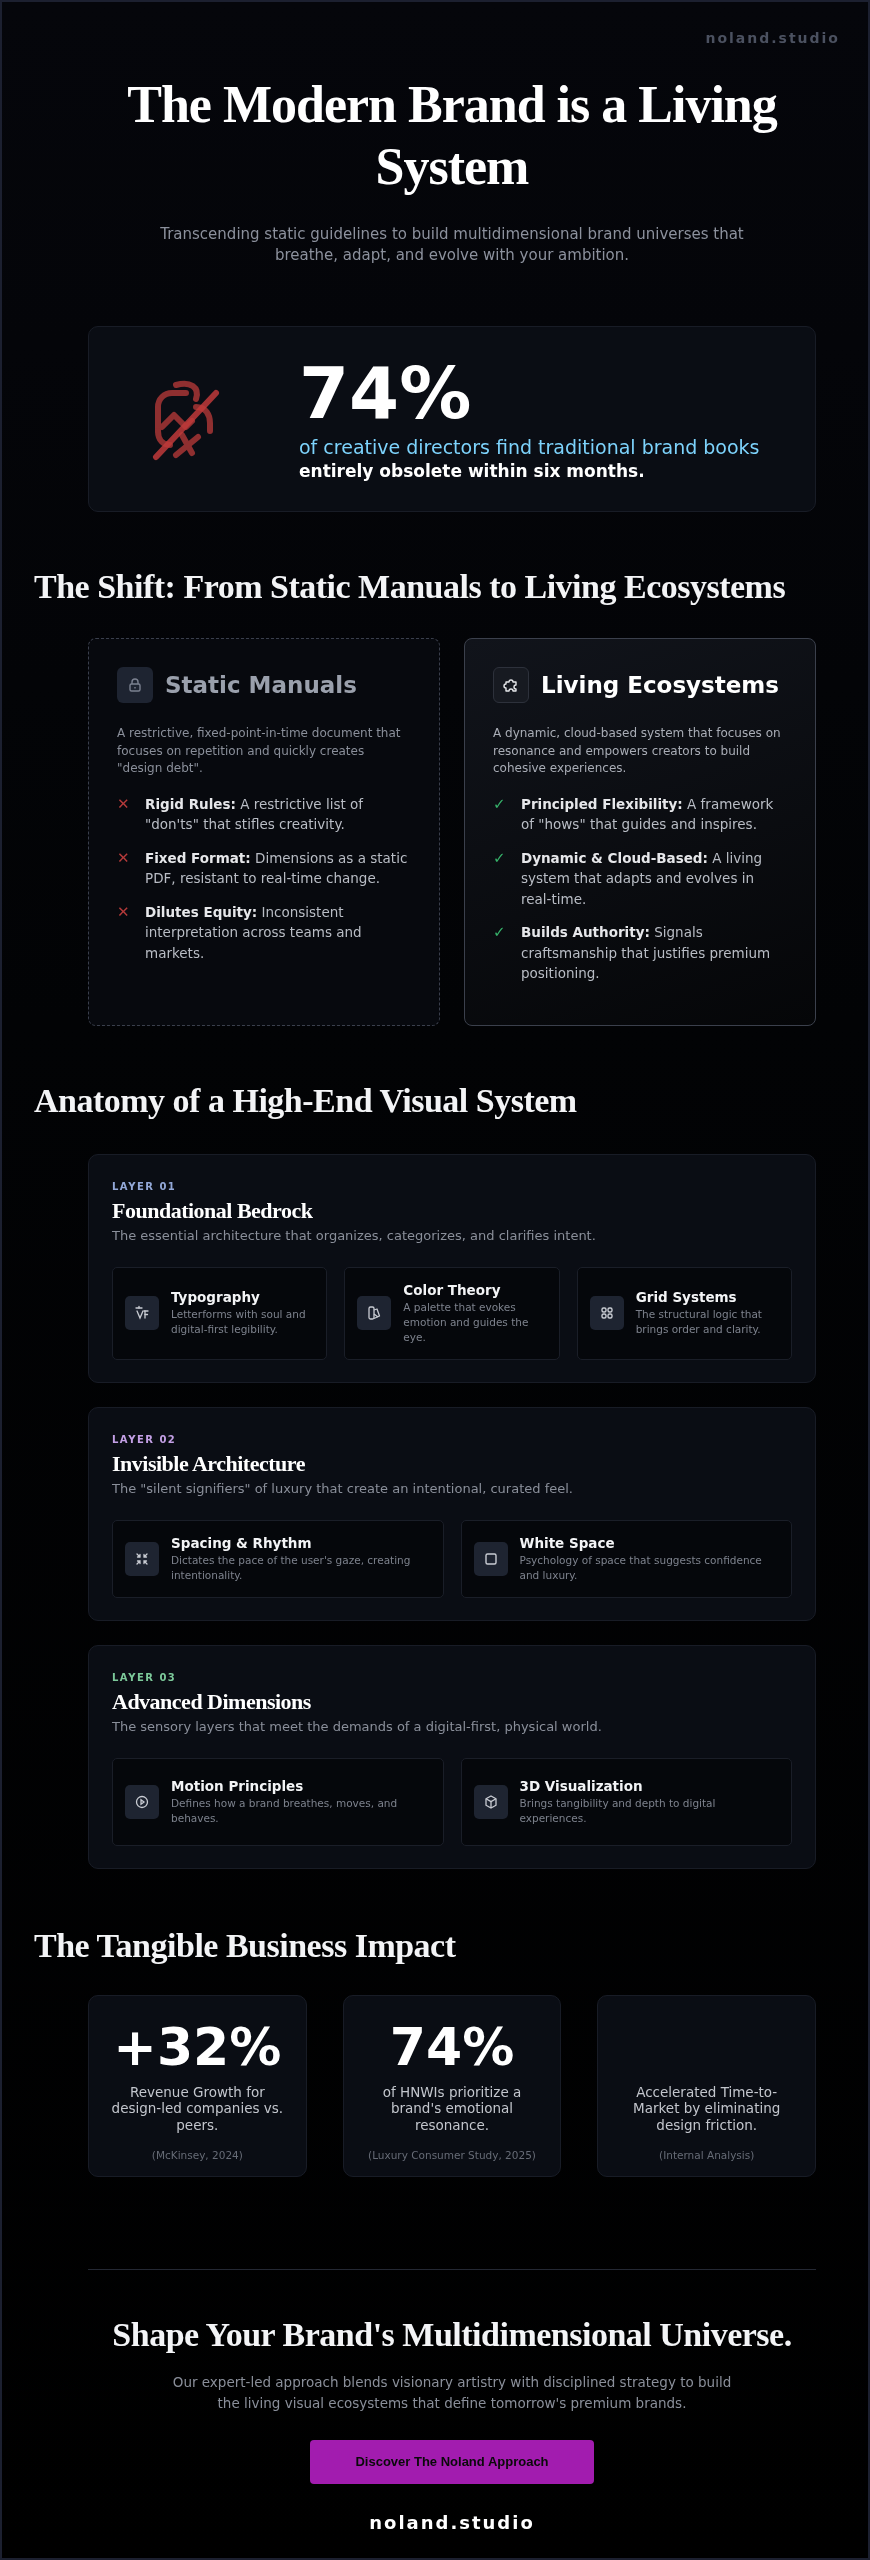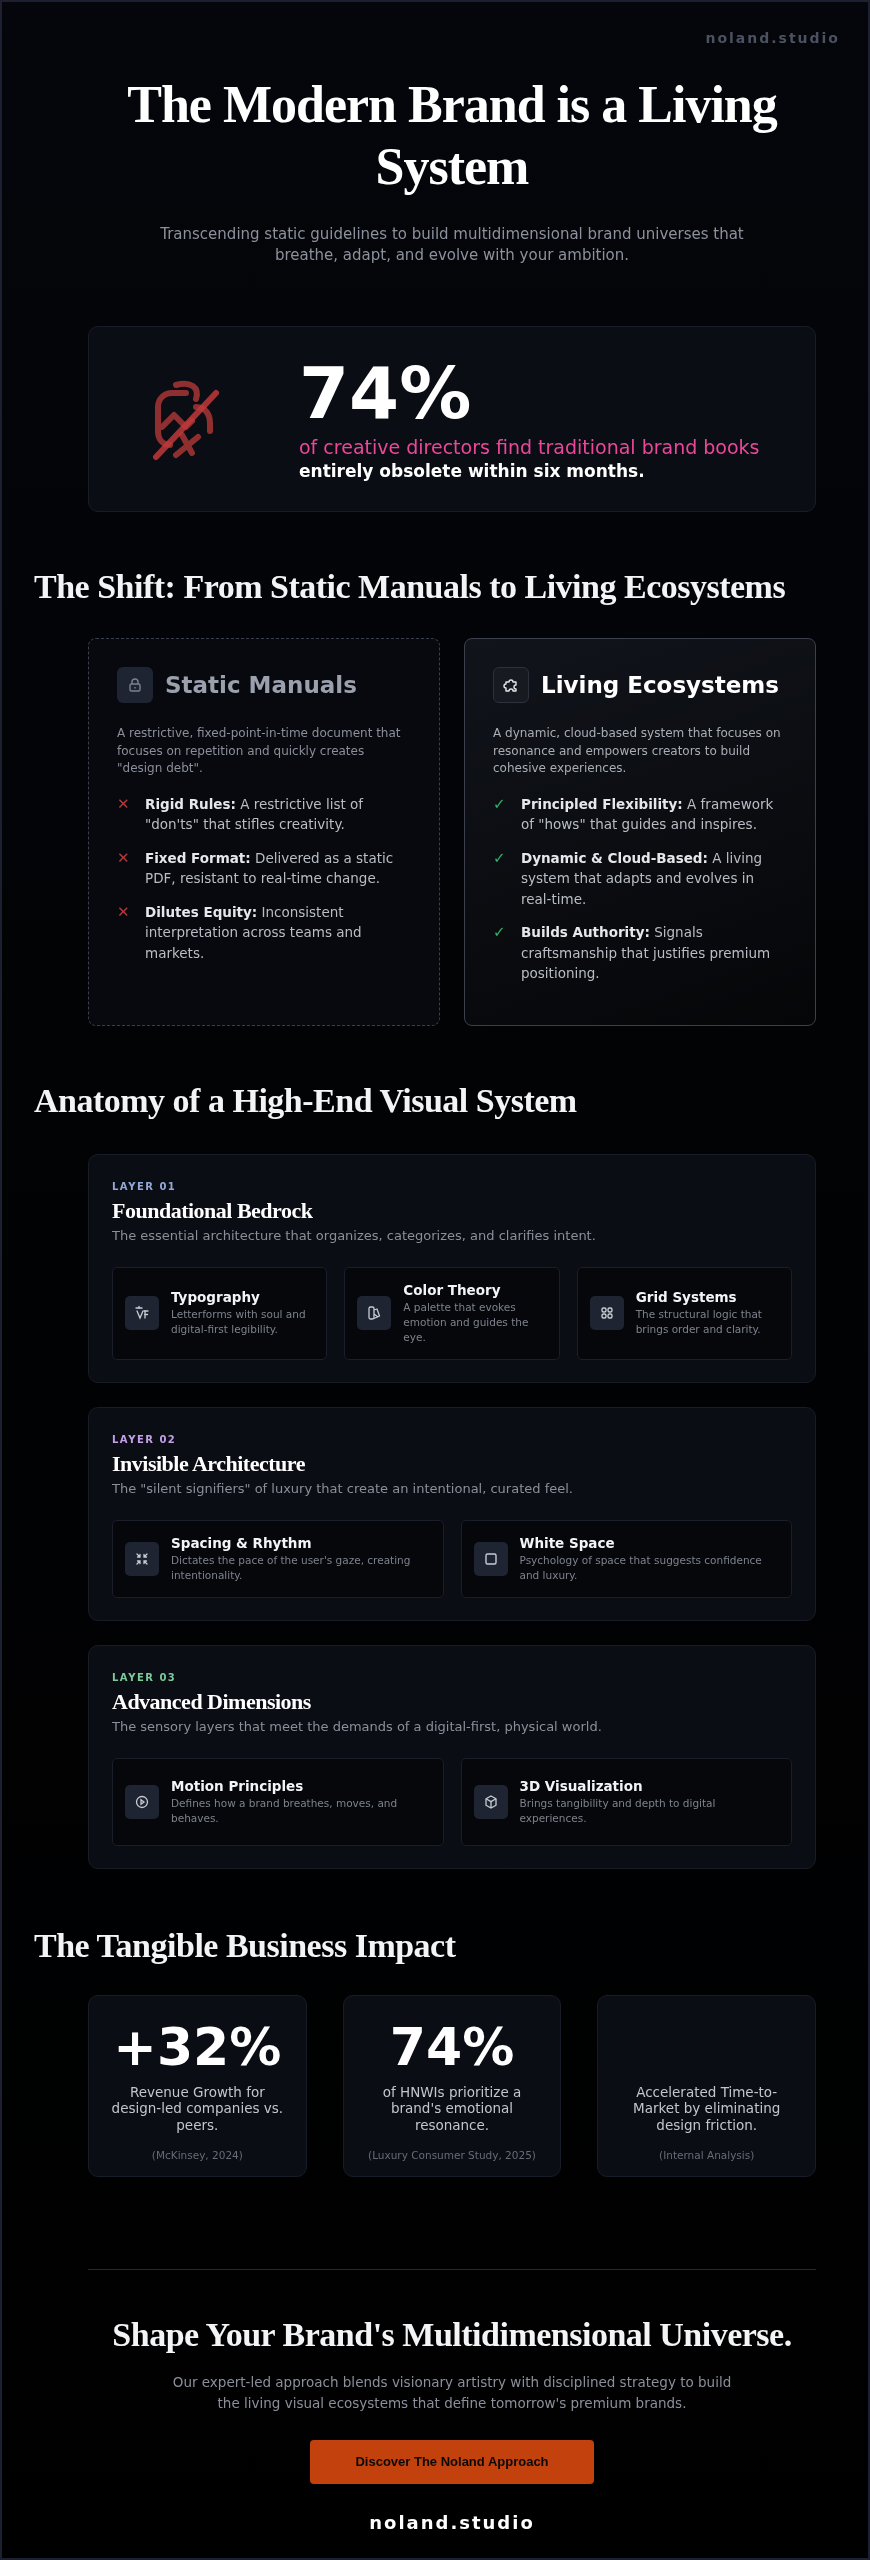--- a/index.html
+++ b/index.html
@@ -31,21 +31,21 @@
     width: 650px; margin: 26px auto 0;
   }
   .stat-card {
     margin: 60px auto 0; width: 728px; height: 186px;
     background: #0a0d14; border: 1px solid #181c26; border-radius: 10px;
     display: flex; align-items: center;
   }
   .stat-card .icon-wrap { width: 160px; display: flex; justify-content: center; padding-left: 30px; }
   .stat-card .txt { padding-left: 50px; }
   .stat-card .big { font-size: 72px; font-weight: bold; color: #fff; line-height: 76px; }
-  .stat-card .line1 { font-size: 19px; color: #ec4899; line-height: 24px; margin-top: 4px; }
+  .stat-card .line1 { font-size: 19px; color: #7dd3fc; line-height: 24px; margin-top: 4px; }
   .stat-card .line2 { font-size: 17px; color: #fff; font-weight: bold; line-height: 24px; }
   .sec-title {
     font-family: "Liberation Serif", serif; font-size: 34px; color: #f3f4f6;
     text-align: left; letter-spacing: -0.5px;
   }
   .shift-title { margin-top: 56px; }
   .compare { display: flex; gap: 24px; width: 728px; margin: 32px auto 0; }
   .cmp-card {
     width: 352px; min-height: 368px; border-radius: 8px; padding: 28px 28px;
   }
@@ -102,21 +102,21 @@
   .impact .num { font-size: 52px; font-weight: bold; color: #fff; height: 62px; line-height: 62px; }
   .impact .idesc { font-size: 13.5px; line-height: 16.5px; color: #c3c6cd; margin-top: 6px; }
   .impact .src { font-size: 10.5px; color: #666b76; margin-top: 16px; }
   .divider { width: 728px; height: 1px; background: #242833; margin: 92px auto 0; }
   .cta { text-align: center; margin-top: 46px; }
   .cta h2 {
     font-family: "Liberation Serif", serif; font-size: 34px; color: #f3f4f6; letter-spacing: -0.5px;
   }
   .cta p { font-size: 13.5px; line-height: 21px; color: #8a8f9a; width: 560px; margin: 18px auto 0; }
   .cta-btn {
-    display: inline-block; margin-top: 26px; background: #c2410c; color: #0a0a0a;
+    display: inline-block; margin-top: 26px; background: #a21caf; color: #0a0a0a;
     font-size: 13px; font-weight: bold; padding: 0 30px; height: 44px; line-height: 44px;
     border-radius: 4px; border: none; width: 284px;
   }
   .footer-brand {
     text-align: center; margin-top: 28px; font-size: 18px; font-weight: bold; color: #fff; letter-spacing: 2px;
   }
 </style>
 </head>
 <body>
 
@@ -165,21 +165,21 @@
         <h3>Static Manuals</h3>
       </div>
       <p class="cmp-desc">A restrictive, fixed-point-in-time document that focuses on repetition and quickly creates "design debt".</p>
       <ul class="cmp-list">
         <li>
             <span class="mark x">✕</span>
             <span><b>Rigid Rules:</b><span> A restrictive list of "don'ts" that stifles creativity.</span></span>
           </li>
         <li>
             <span class="mark x">✕</span>
-            <span><b>Fixed Format:</b><span> Delivered as a static PDF, resistant to real-time change.</span></span>
+            <span><b>Fixed Format:</b><span> Dimensions as a static PDF, resistant to real-time change.</span></span>
           </li>
         <li>
             <span class="mark x">✕</span>
             <span><b>Dilutes Equity:</b><span> Inconsistent interpretation across teams and markets.</span></span>
           </li>
       </ul>
     </div>
 
     <div class="cmp-card cmp-living">
       <div class="cmp-head">

